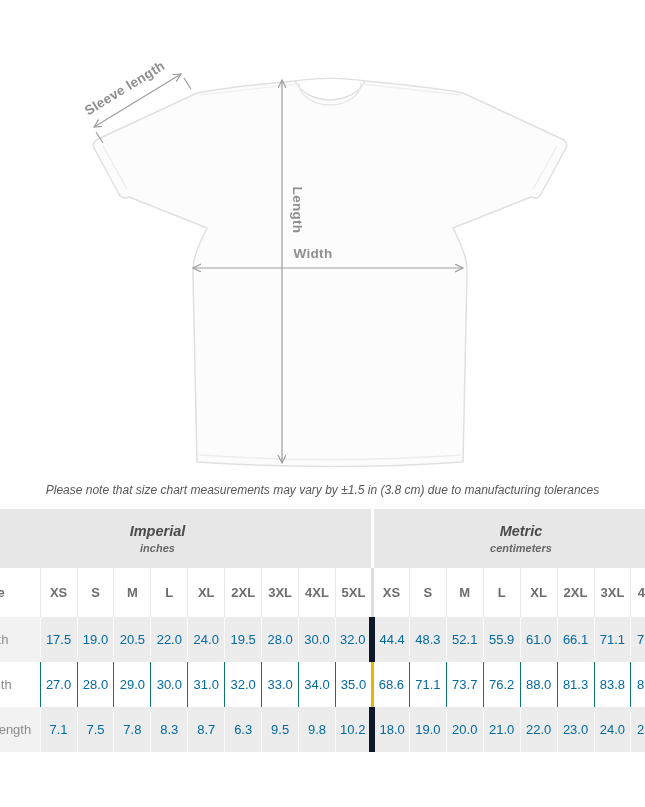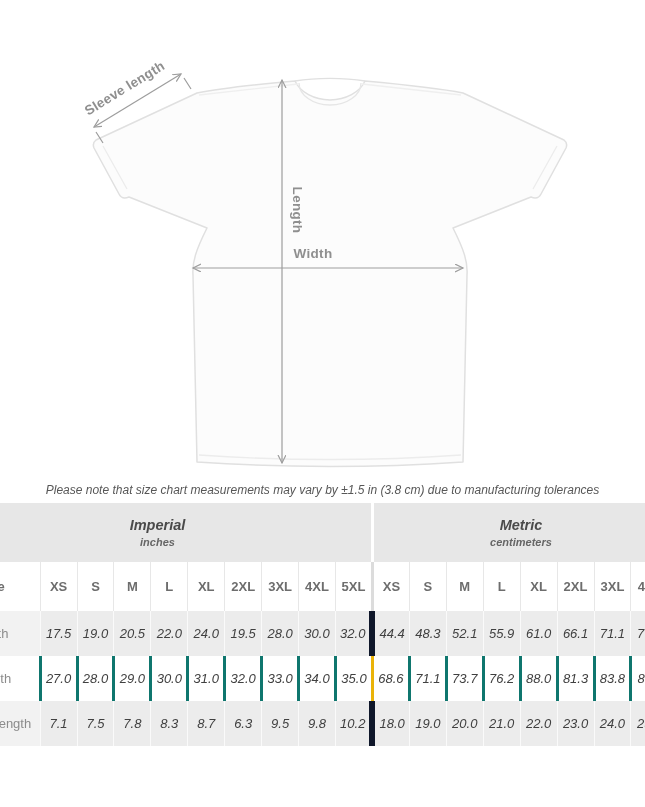--- a/index.html
+++ b/index.html
@@ -5,21 +5,21 @@
   html,body { margin:0; padding:0; background:#fff; }
   .stage {
     position:relative; width:645px; height:807px; overflow:hidden;
     background:#ffffff; font-family:"Liberation Sans", sans-serif;
   }
   svg.diagram { display:block; width:645px; height:480px; }
 
   .title { margin:8px 0 0; text-align:center; font-size:18px; font-weight:700; color:#2a2a2a; }
   .subtitle { margin:3px 17px 0; text-align:center; font-size:12px; font-style:italic; color:#575757; line-height:15px; }
 
-  .table-clip { margin-top:5px; width:645px; overflow:hidden; }
+  .table-clip { margin-top:11px; width:645px; overflow:hidden; }
   table.sizes {
     table-layout:fixed; border-collapse:collapse;
     width:724px; margin-left:-56px;
     font-size:13px;
   }
   col.c-label { width:96px; }
   col.c-size  { width:36.9px; }
 
   tr.band th { height:59px; background:#e7e7e7; text-align:center; vertical-align:middle; padding:0; }
   tr.band th.sec { border-left:3px solid #ffffff; }
@@ -28,26 +28,26 @@
 
   tr.cols th {
     height:49px; background:#ffffff; text-align:center; vertical-align:middle;
     font-weight:700; color:#6d6d6d; padding:0; border-left:1px solid #e7e7e7;
   }
   tr.cols th:first-child { border-left:none; }
   tr.cols th.sec { border-left:3px solid #dcdcdc; }
 
   tbody th, tbody td { height:45px; text-align:center; vertical-align:middle; padding:0; font-weight:400; }
   tbody th.rowlabel { color:#8c8c8c; }
-  tbody td { color:#404040;font-style:italic; }
+  tbody td { color:#0369a1; }
 
   tr.r-gray  th, tr.r-gray  td { background:#ececec; border-left:1px solid #fafafa; }
   tr.r-gray  th.rowlabel { background:#f2f2f2; }
   tr.r-gray  td.sec { border-left:6px solid #0f172a; }
-  tr.r-white th, tr.r-white td { background:#ffffff; border-left:3px solid #0f766e; }
+  tr.r-white th, tr.r-white td { background:#ffffff; border-left:1px solid #0f766e; }
   tr.r-white td.sec { border-left:3px solid #eab308; }
   tbody tr th:first-child { border-left:none; }
 </style>
 </head>
 <body>
 
 <div class="stage">
 
   <svg class="diagram" viewBox="0 0 645 480">
     <defs>

